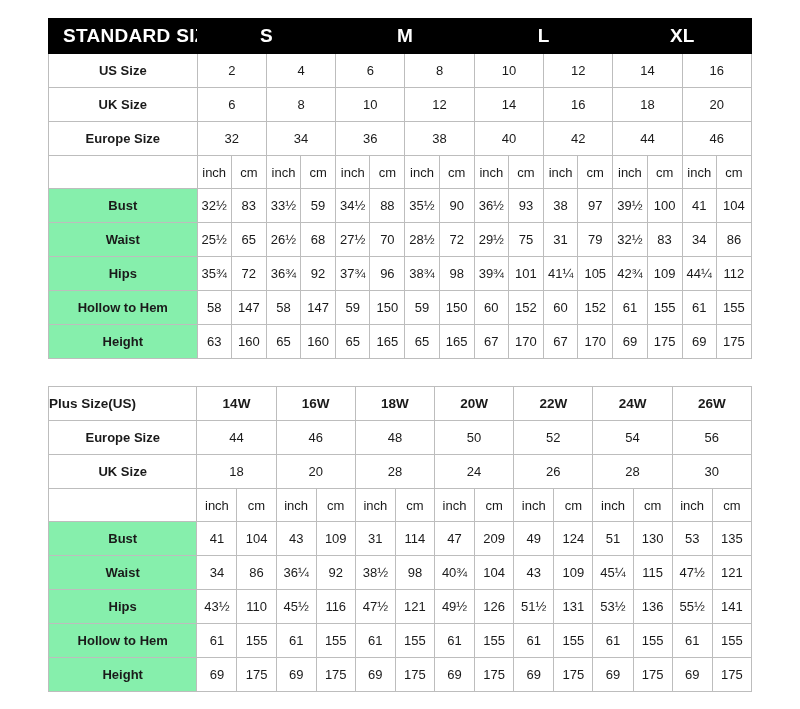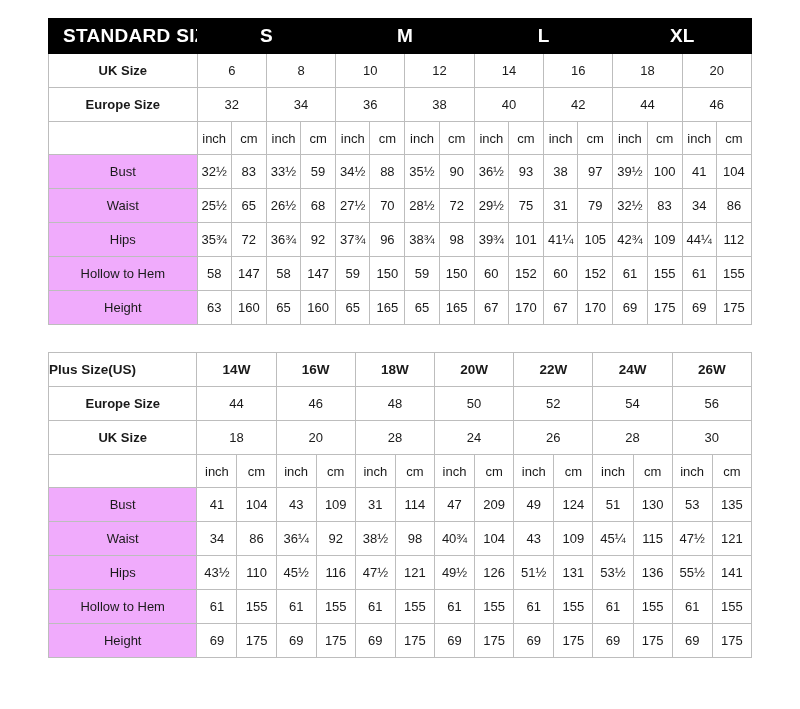--- a/index.html
+++ b/index.html
@@ -51,22 +51,22 @@
     text-align: left;
     padding-left: 14px;
     letter-spacing: 0.3px;
   }
   td.label-cell {
     text-align: center;
     font-weight: bold;
     font-size: 13.5px;
   }
   td.label-grey {
-    background: #f0abfc;
-    font-weight: normal;
+    background: #86efac;
+    font-weight: bold;
     font-size: 13.5px;
   }
   td.unit {
     font-size: 12.5px;
     color: #2b2b2b;
   }
   tr.unit-row td {
     height: 32px;
   }
   td.blank {
@@ -111,20 +111,31 @@
       </colgroup>
       <tbody>
         <tr class="hdr-black">
           <td class="label-cell">STANDARD SIZE</td>
           <td colspan="4">S</td>
           <td colspan="4">M</td>
           <td colspan="4">L</td>
           <td colspan="4">XL</td>
         </tr>
 
+        <tr>
+          <td class="label-cell">US Size</td>
+          <td colspan="2">2</td>
+          <td colspan="2">4</td>
+          <td colspan="2">6</td>
+          <td colspan="2">8</td>
+          <td colspan="2">10</td>
+          <td colspan="2">12</td>
+          <td colspan="2">14</td>
+          <td colspan="2">16</td>
+        </tr>
 
         <tr>
           <td class="label-cell">UK Size</td>
           <td colspan="2">6</td>
           <td colspan="2">8</td>
           <td colspan="2">10</td>
           <td colspan="2">12</td>
           <td colspan="2">14</td>
           <td colspan="2">16</td>
           <td colspan="2">18</td>

